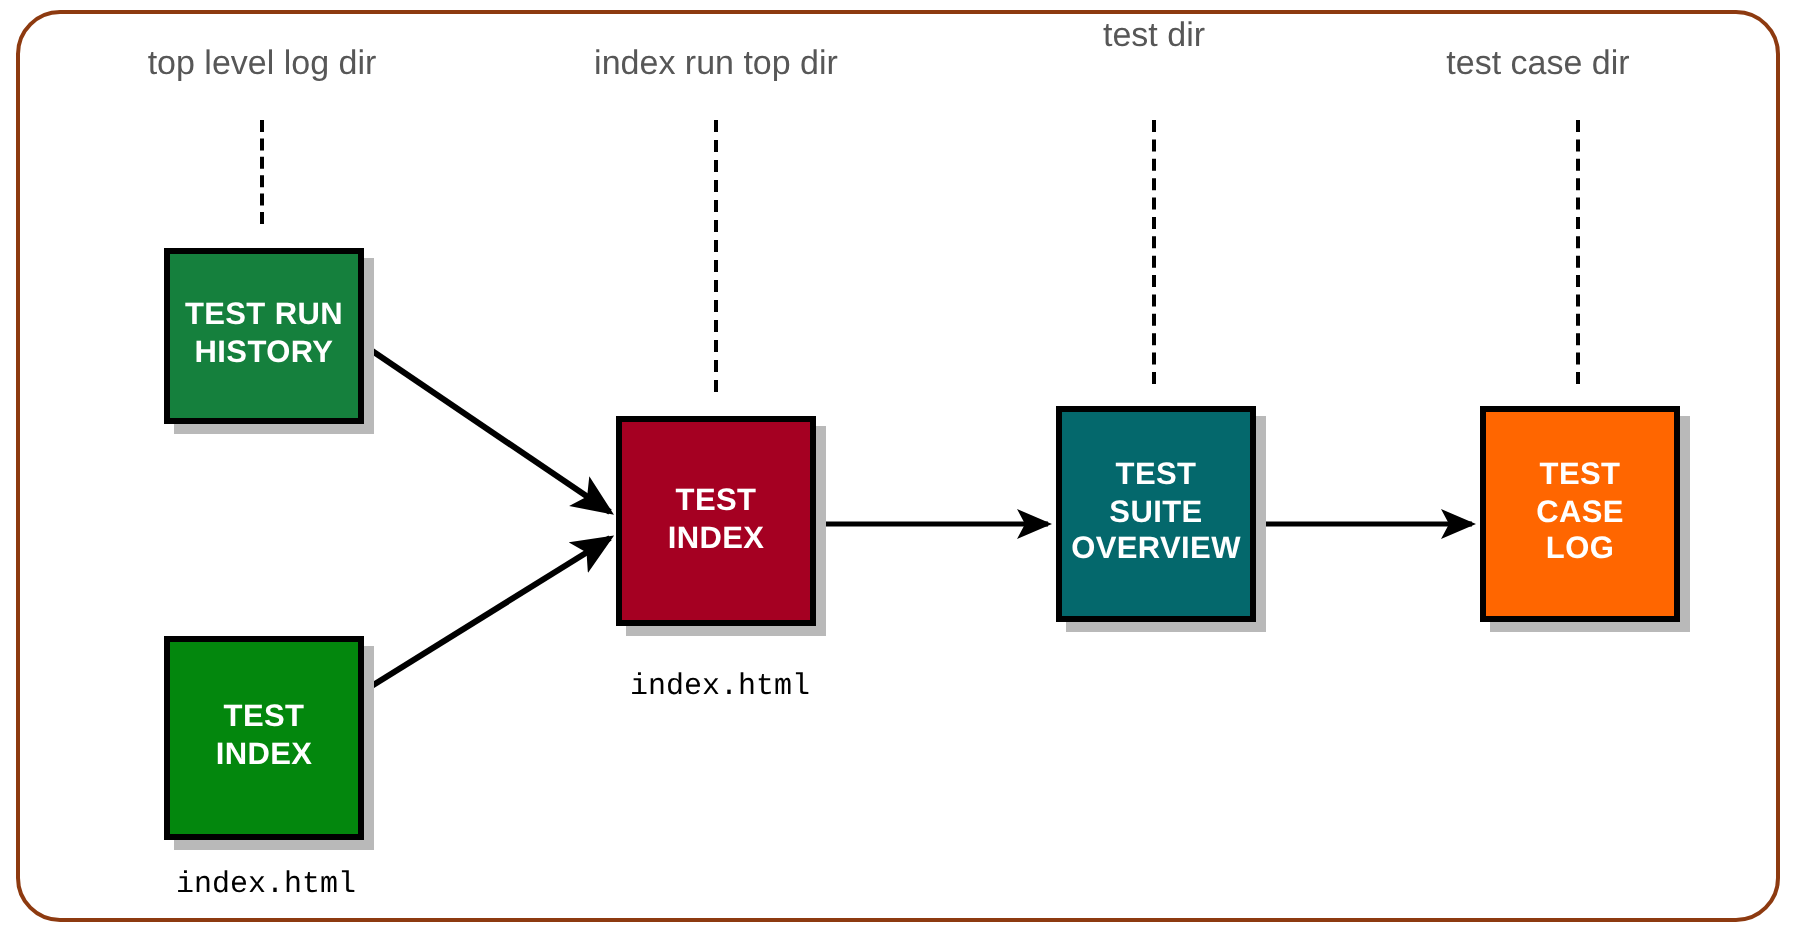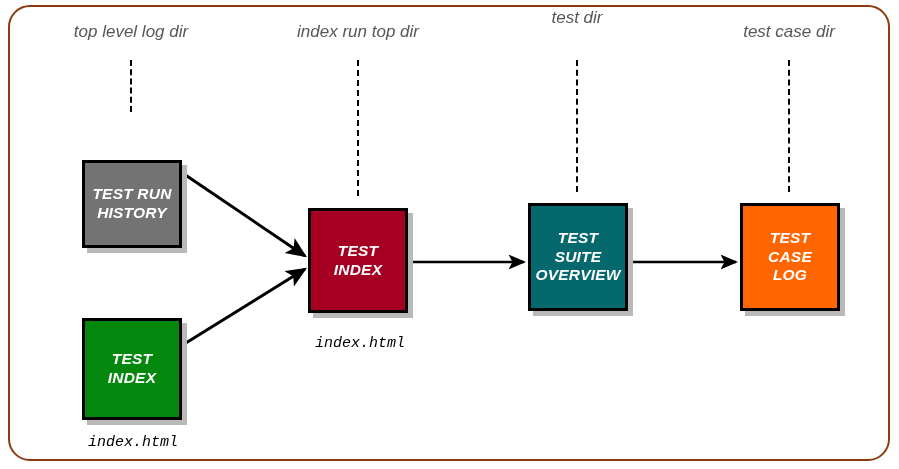--- a/index.html
+++ b/index.html
@@ -7,21 +7,20 @@
     padding: 0;
     background: #ffffff;
   }
   #canvas {
     position: relative;
     width: 899px;
     height: 469px;
     background: #ffffff;
     overflow: hidden;
     font-family: "Liberation Sans", sans-serif;
-    font-style: italic;
   }
   #frame {
     position: absolute;
     left: 8px;
     top: 5px;
     width: 882px;
     height: 456px;
     border: 2px solid #8d3a10;
     border-radius: 22px;
     box-sizing: border-box;
@@ -83,40 +82,40 @@
 </head>
 <body>
 
 <div id="canvas">
 
   <div id="frame"></div>
 
   <div class="col-title" style="left:131px; top:22px;">top level log dir</div>
   <div class="col-title" style="left:358px; top:22px;">index run top dir</div>
   <div class="col-title" style="left:577px; top:8px;">test dir</div>
-  <div class="col-title" style="left:789px; top:22px;text-align:center;">test case dir</div>
+  <div class="col-title" style="left:769px; top:22px;text-align:center;">test case dir</div>
 
   <div class="dash-line" style="left:131px; top:60px; height:52px;"></div>
   <div class="dash-line" style="left:358px; top:60px; height:136px;"></div>
   <div class="dash-line" style="left:577px; top:60px; height:132px;"></div>
   <div class="dash-line" style="left:789px; top:60px; height:132px;"></div>
 
   <svg id="edges" viewBox="0 0 899 469" xmlns="http://www.w3.org/2000/svg">
     <defs>
       <marker id="arrowhead" markerWidth="7" markerHeight="7" refX="6.2" refY="3" orient="auto" markerUnits="strokeWidth">
         <path d="M0,0 L7,3 L0,6 L1.6,3 z" fill="#000000"></path>
       </marker>
     </defs>
     <line x1="181" y1="172" x2="305" y2="256" stroke="#000000" stroke-width="3" marker-end="url(#arrowhead)"></line>
     <line x1="181" y1="346" x2="305" y2="269" stroke="#000000" stroke-width="3" marker-end="url(#arrowhead)"></line>
     <line x1="410" y1="262" x2="524" y2="262" stroke="#000000" stroke-width="2.5" marker-end="url(#arrowhead)"></line>
     <line x1="631" y1="262" x2="736" y2="262" stroke="#000000" stroke-width="2.5" marker-end="url(#arrowhead)"></line>
   </svg>
 
-  <div class="node" style="left:82px; top:124px; width:100px; height:88px; background:#737373;margin-top:36px;">
+  <div class="node" style="left:82px; top:124px; width:100px; height:88px; background:#15803d;">
     <span class="node-label">TEST RUN
 HISTORY</span>
   </div>
 
   <div class="node" style="left:82px; top:318px; width:100px; height:102px; background:#03870d;">
     <span class="node-label">TEST
 INDEX</span>
   </div>
 
   <div class="node" style="left:308px; top:208px; width:100px; height:105px; background:#a50022;">

